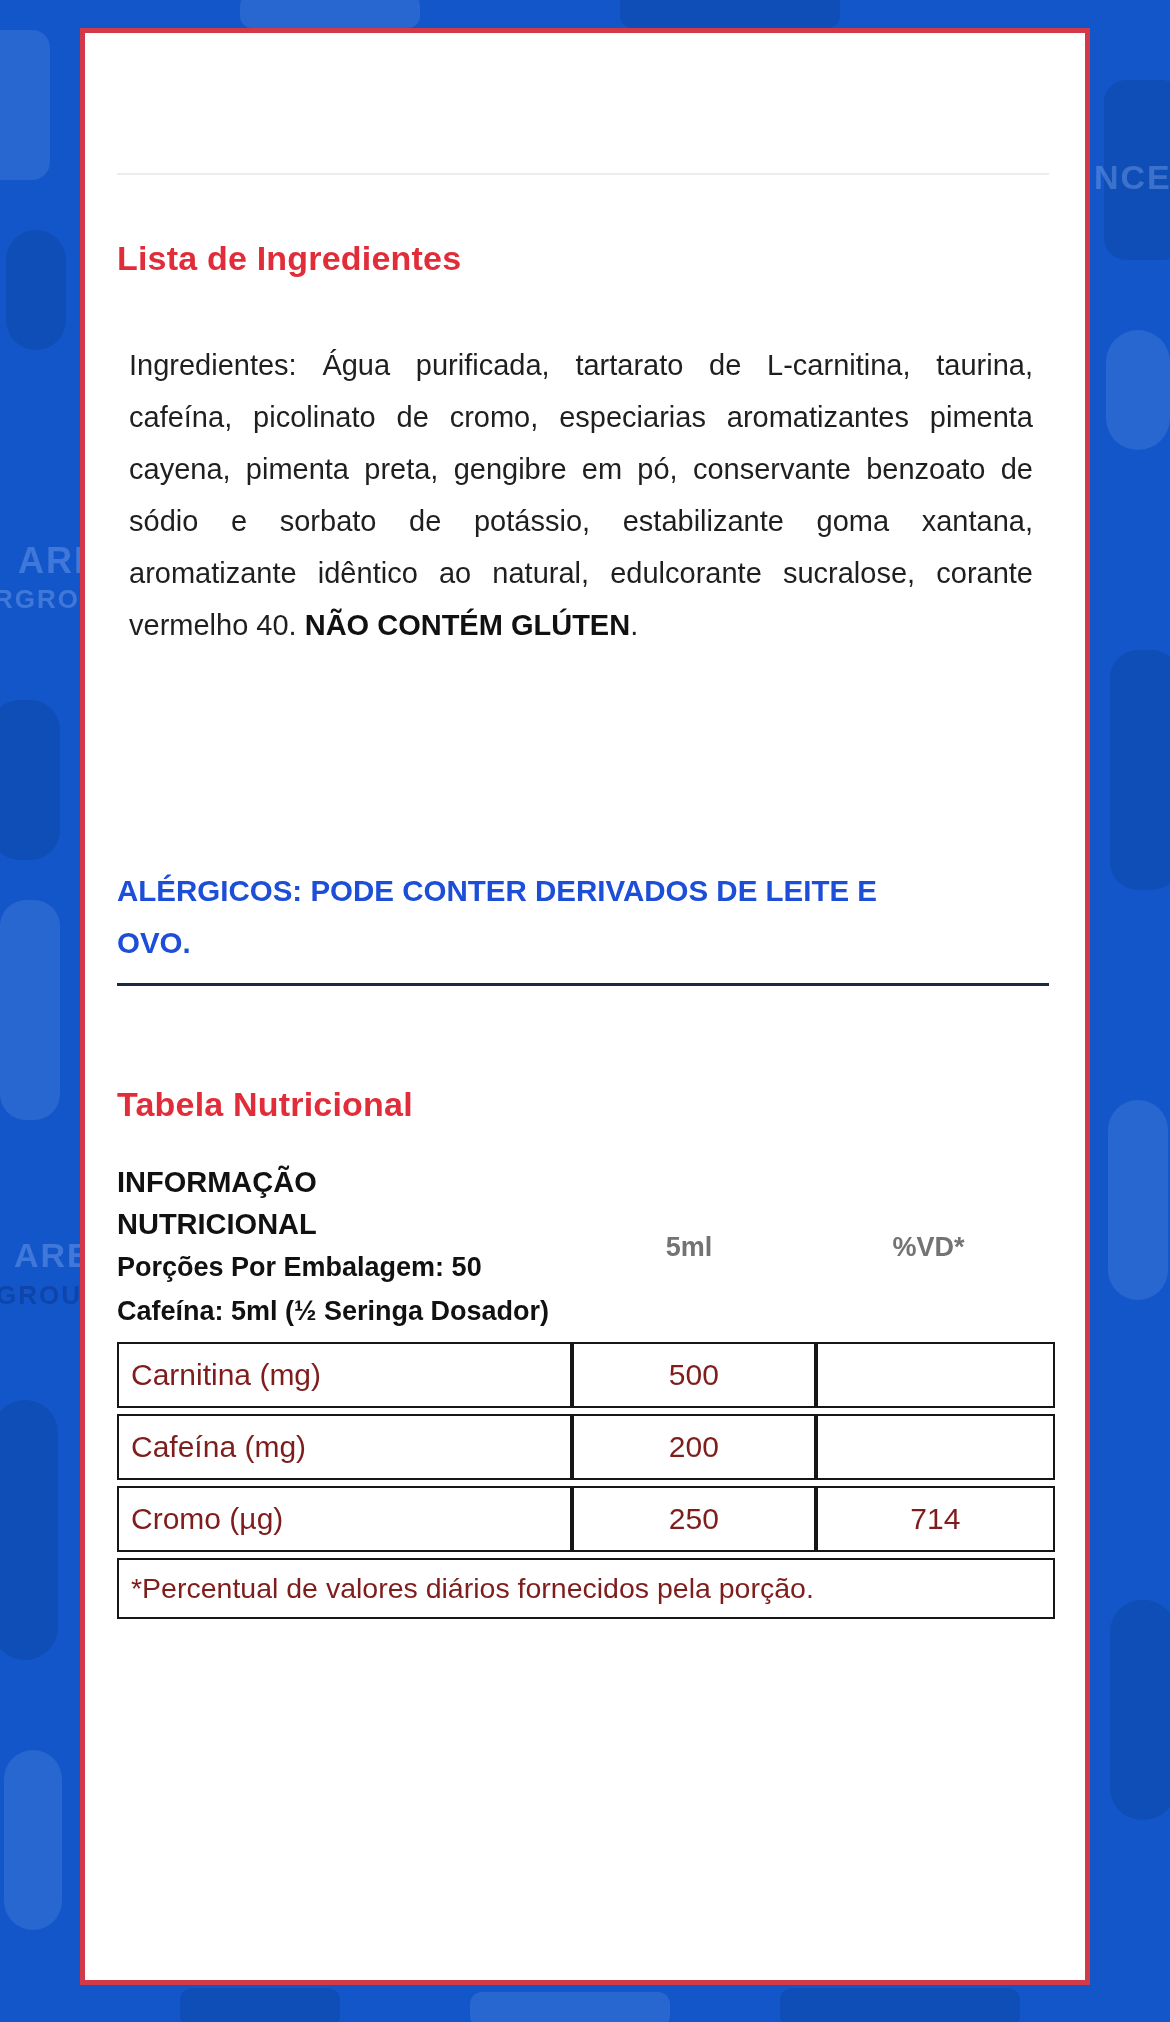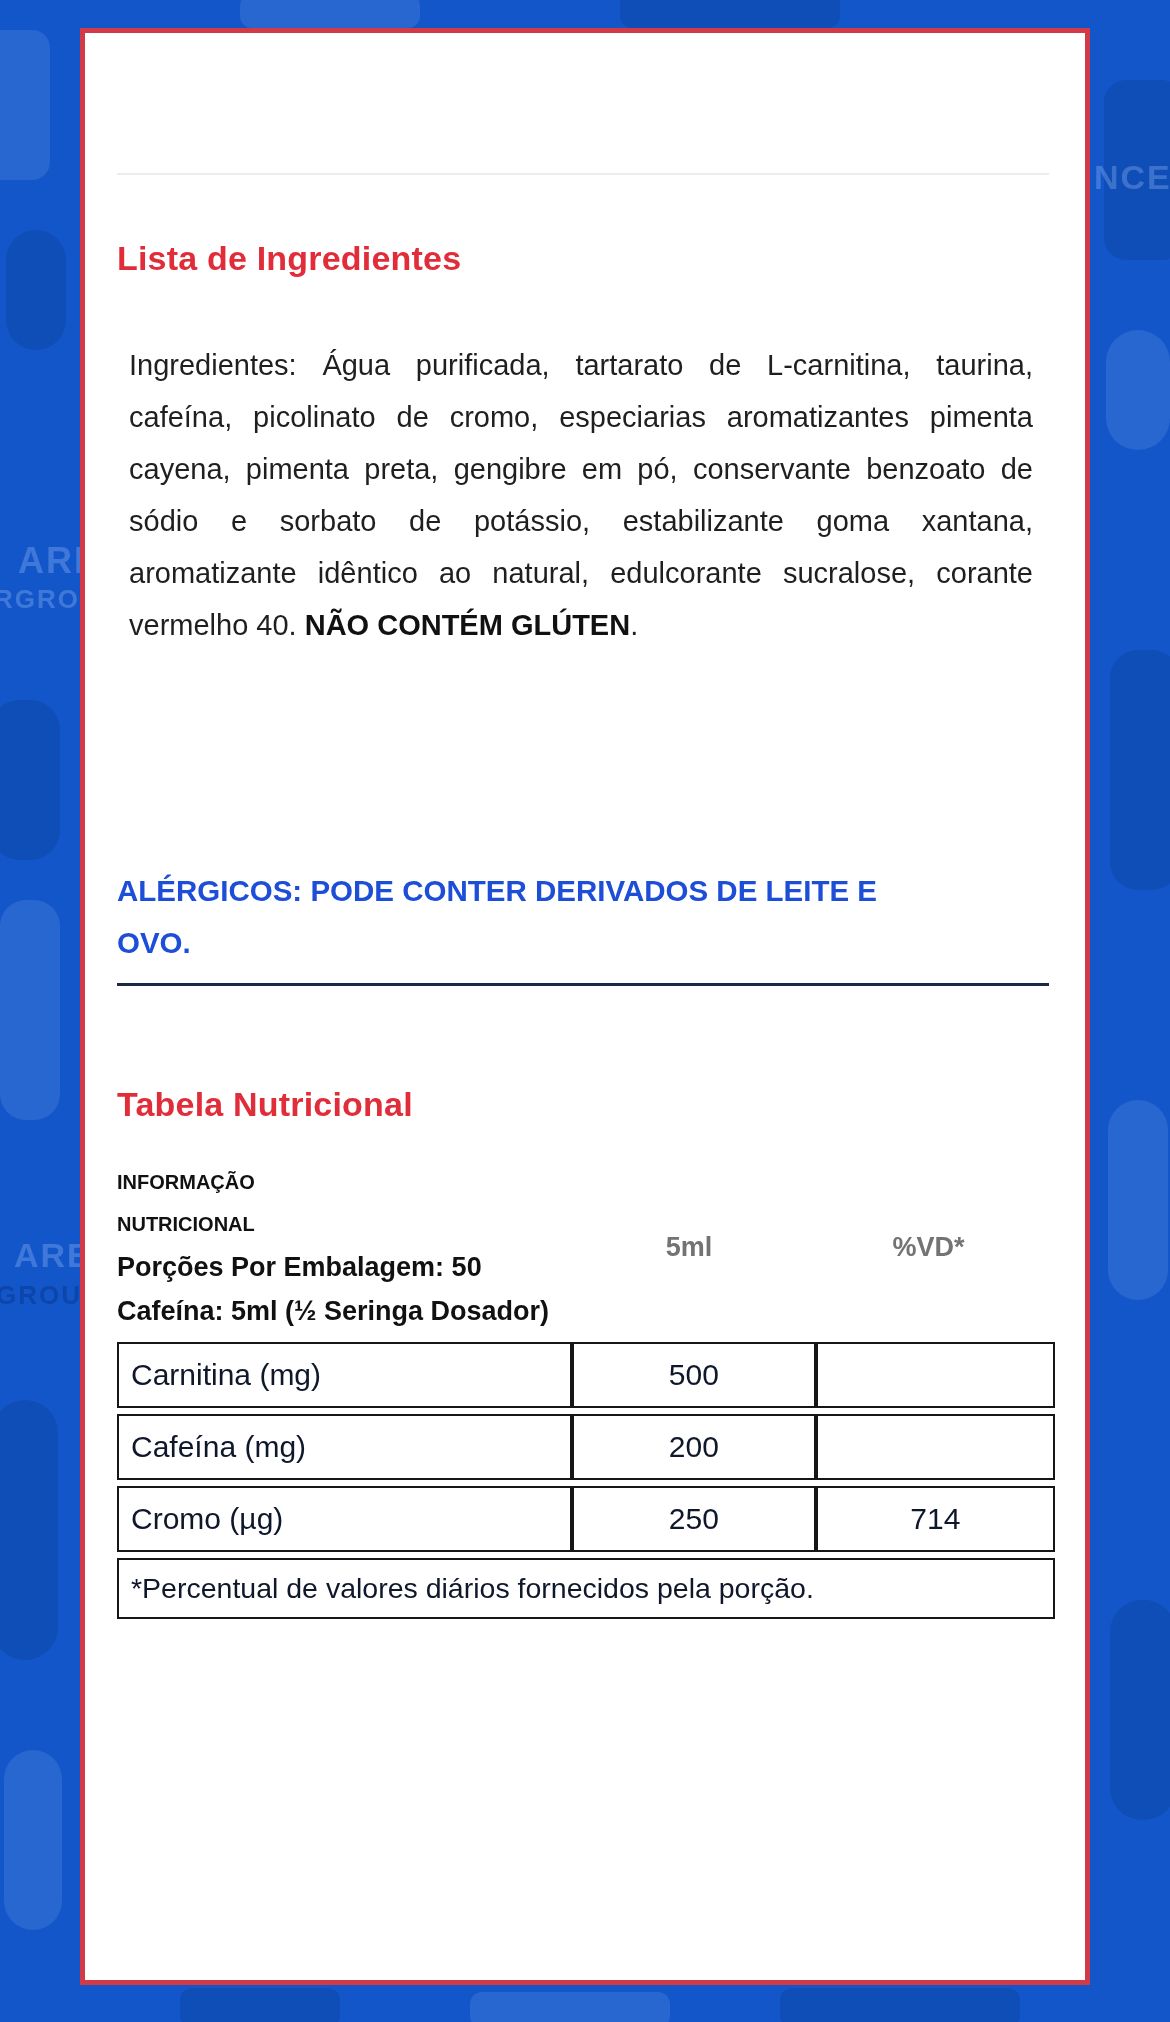--- a/index.html
+++ b/index.html
@@ -70,42 +70,42 @@
   .nutrition-title{top:1052px;}
 
   
   .nutri-header{
     left:32px;right:38px;top:1128px;height:172px;
     display:grid;
     grid-template-columns:48.5% 26% 25.5%;
   }
   .nh-left{color:#111;}
   .nh-title{
-    font-size:20px;font-weight:bold;line-height:42px;margin:0;
+    font-size:29px;font-weight:bold;line-height:42px;margin:0;
   }
   .nh-sub{
     font-size:27px;font-weight:bold;line-height:44px;margin:0;
   }
   .nh-col{
     display:flex;align-items:center;justify-content:center;
     font-size:27px;font-weight:bold;color:#737373;
   }
 
   
   .nutrition-table{
     left:32px;right:30px;top:1303px;
     width:938px;
     border-collapse:separate;
     border-spacing:0 6px;
     table-layout:fixed;
   }
   .nutrition-table td{
     border:2px solid #161616;
     font-size:30px;
-    color:#0f172a;
+    color:#7f1d1d;
     padding:14px 10px;
     background:#fff;
   }
   td.cell-label{text-align:left;padding-left:12px;}
   td.cell-val{text-align:center;}
   td.cell-note{
     font-size:28.5px;
     line-height:39px;
     padding:9px 12px;
     text-align:left;

